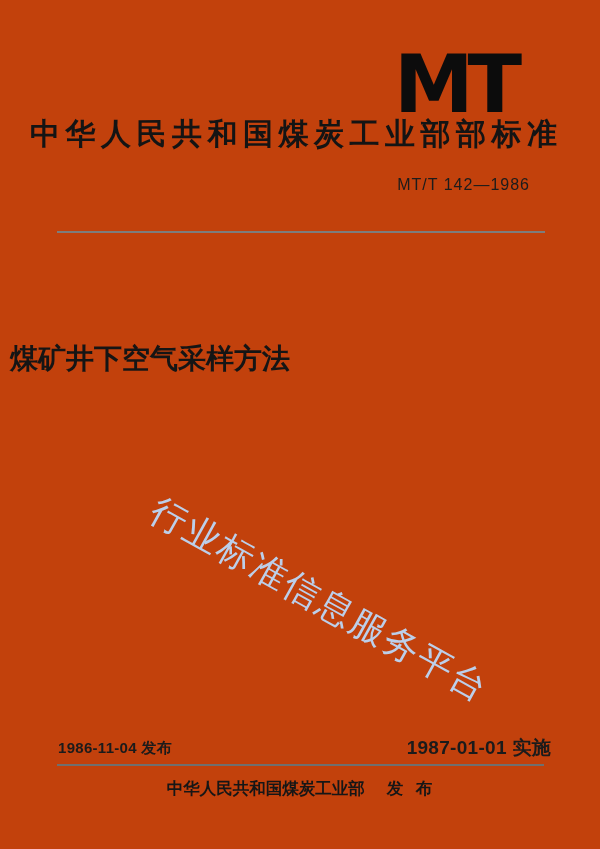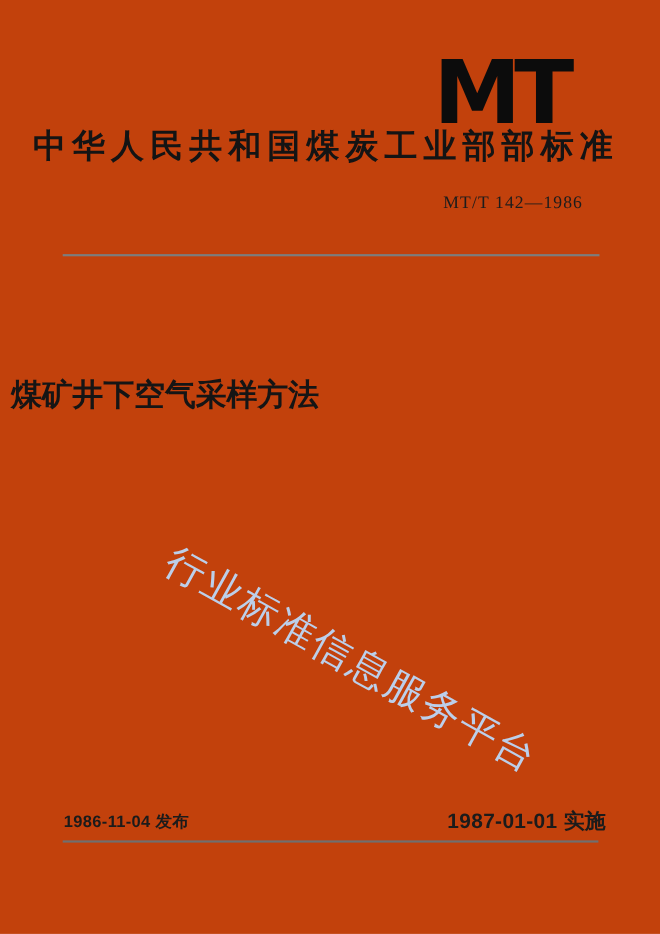--- a/index.html
+++ b/index.html
@@ -39,21 +39,21 @@
     line-height: 30px;
     font-weight: bold;
     letter-spacing: 5.5px;
     white-space: nowrap;
     color: #141414;
   }
   .standard-number {
     position: absolute;
     right: 70px;
     top: 176px;
-    font-family: Liberation Serif, serif;
+    font-family: Liberation Sans, sans-serif;
     font-size: 16px;
     line-height: 17px;
     letter-spacing: 1px;
     color: #1c1c1c;
     white-space: nowrap;
     margin-left: 12px;
   }
   .rule {
     position: absolute;
     height: 2px;
@@ -156,14 +156,18 @@
   <div class="doc-title">煤矿井下空气采样方法</div>
 
   <div class="watermark">行业标准信息服务平台</div>
 
   <div class="date-issue">1986-11-04 发布</div>
 
   <div class="date-implement">1987-01-01 实施</div>
 
   <div class="rule rule-bottom"></div>
 
+  <div class="footer-line">
+    <span class="publisher">中华人民共和国煤炭工业部</span>
+    <span class="publish-label">发 布</span>
+  </div>
 
 </div>
 
 </body></html>

